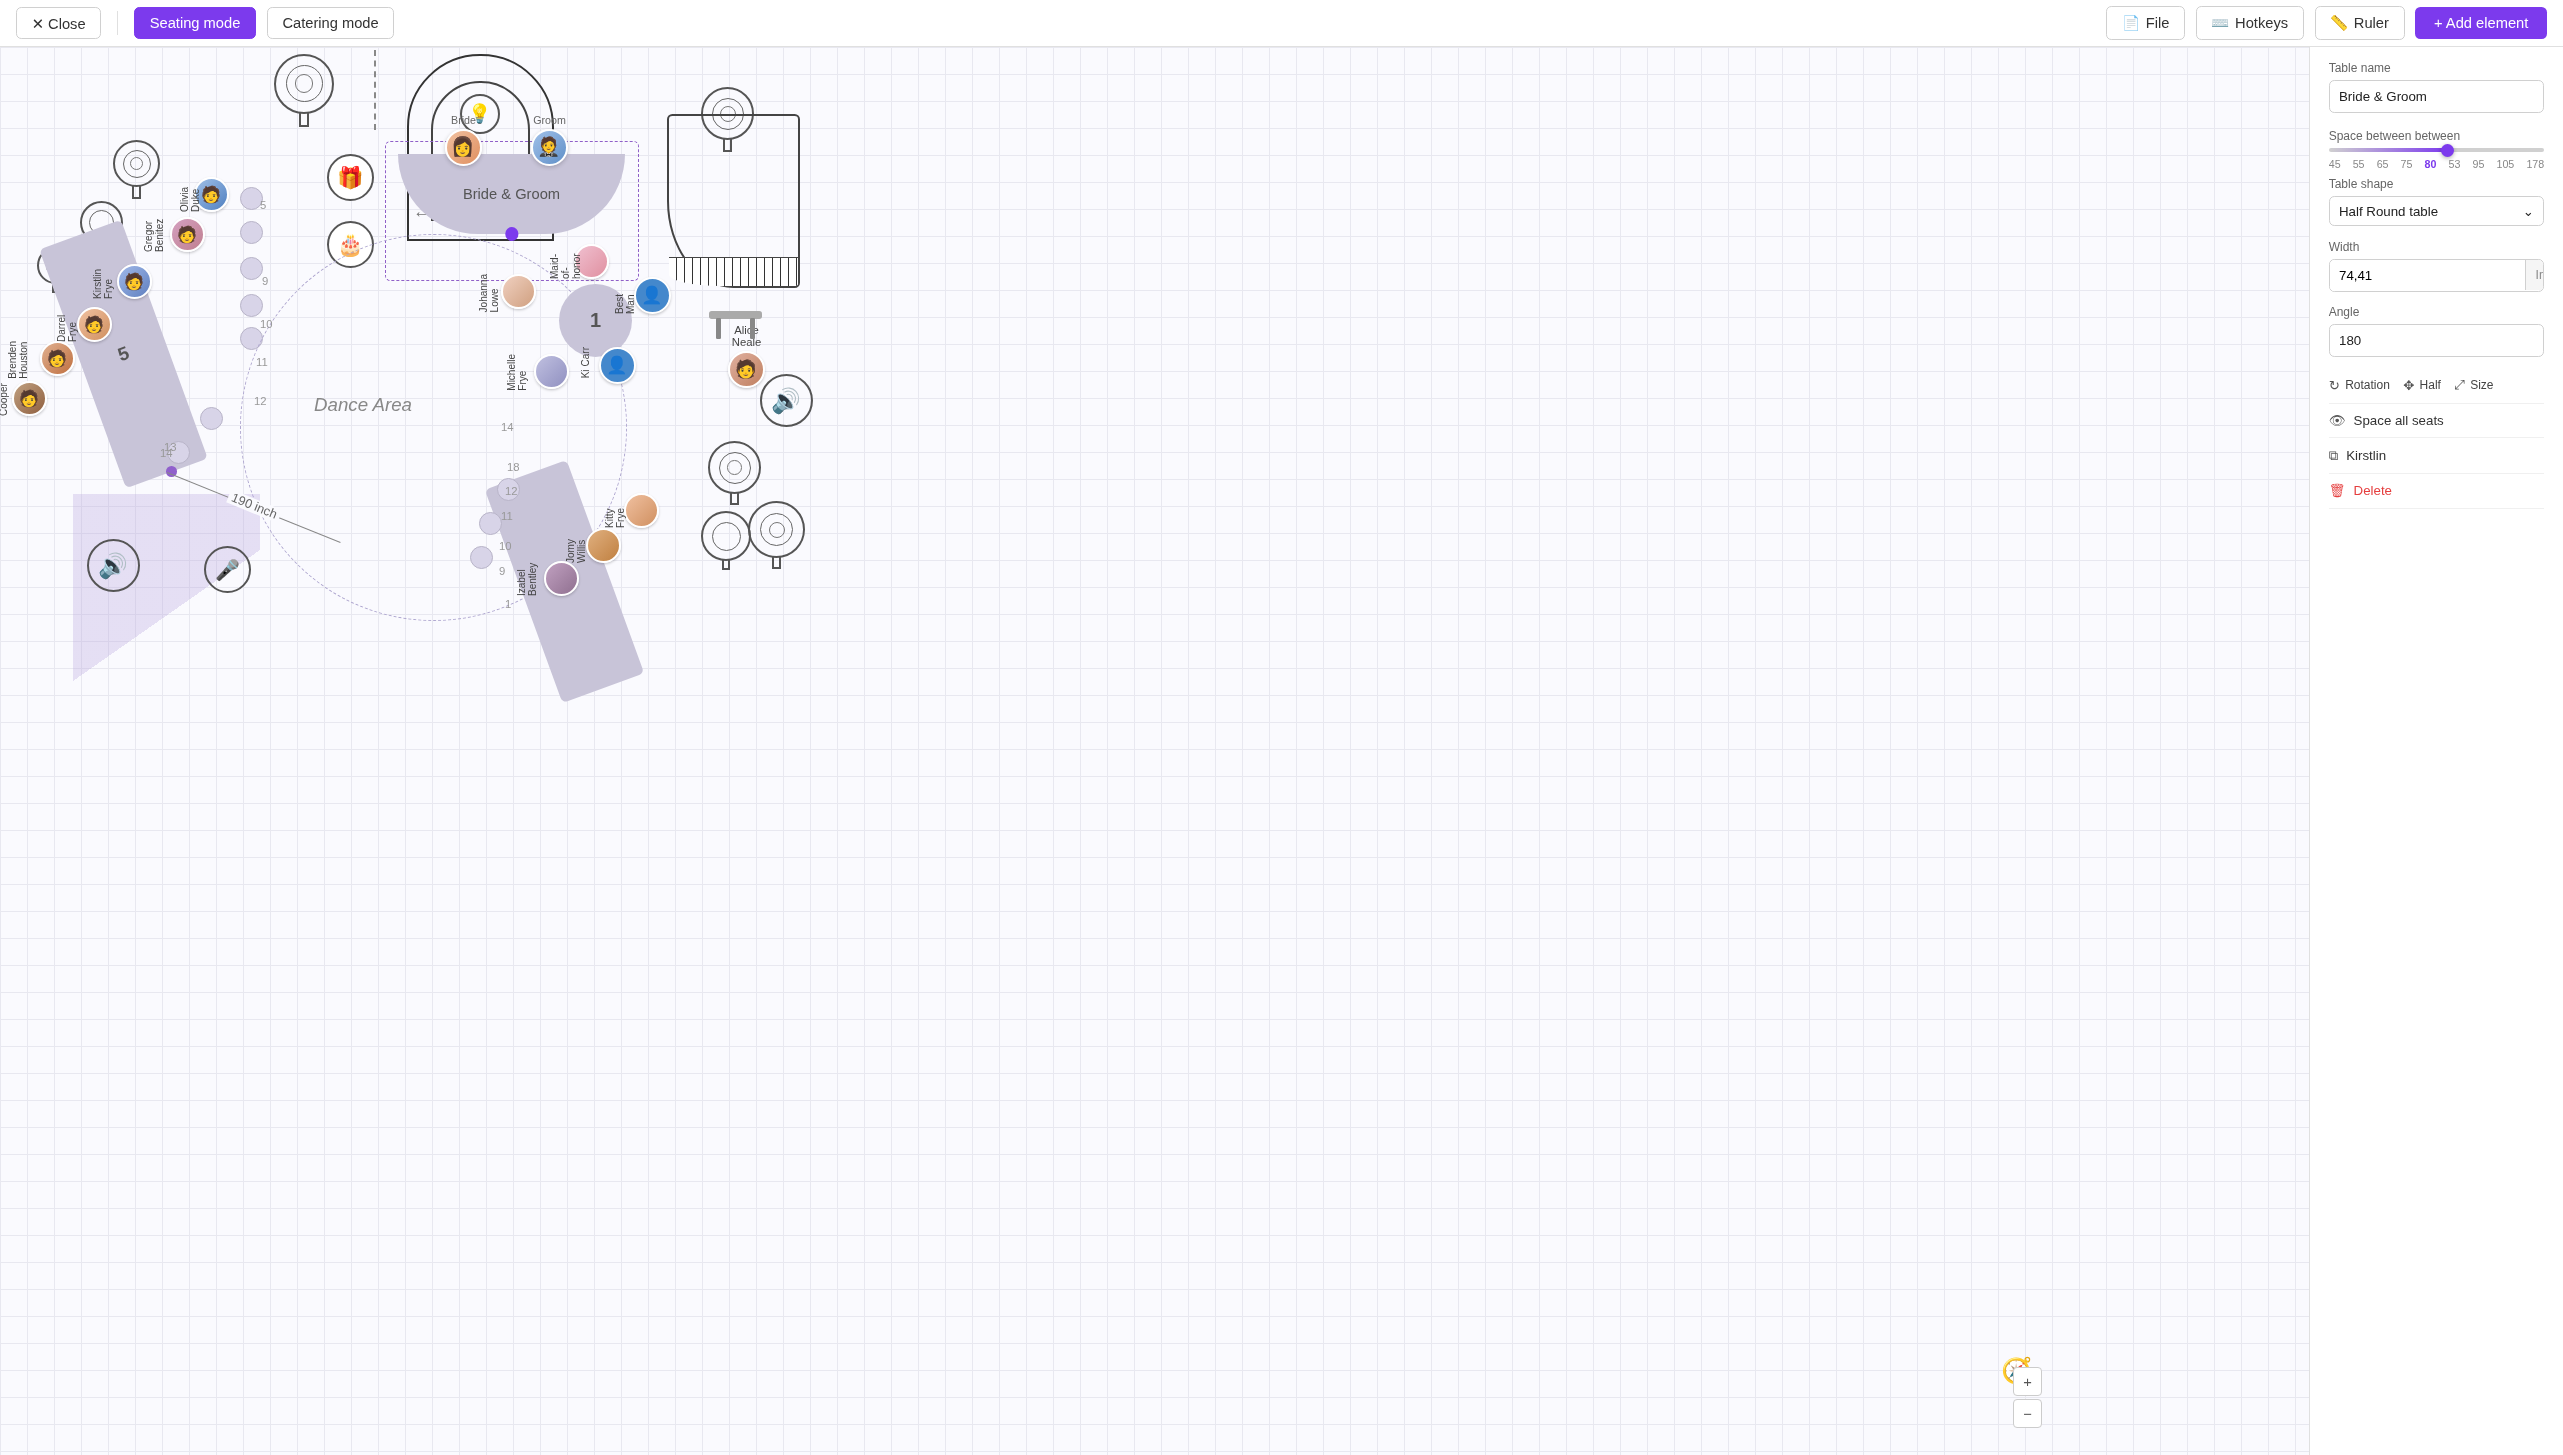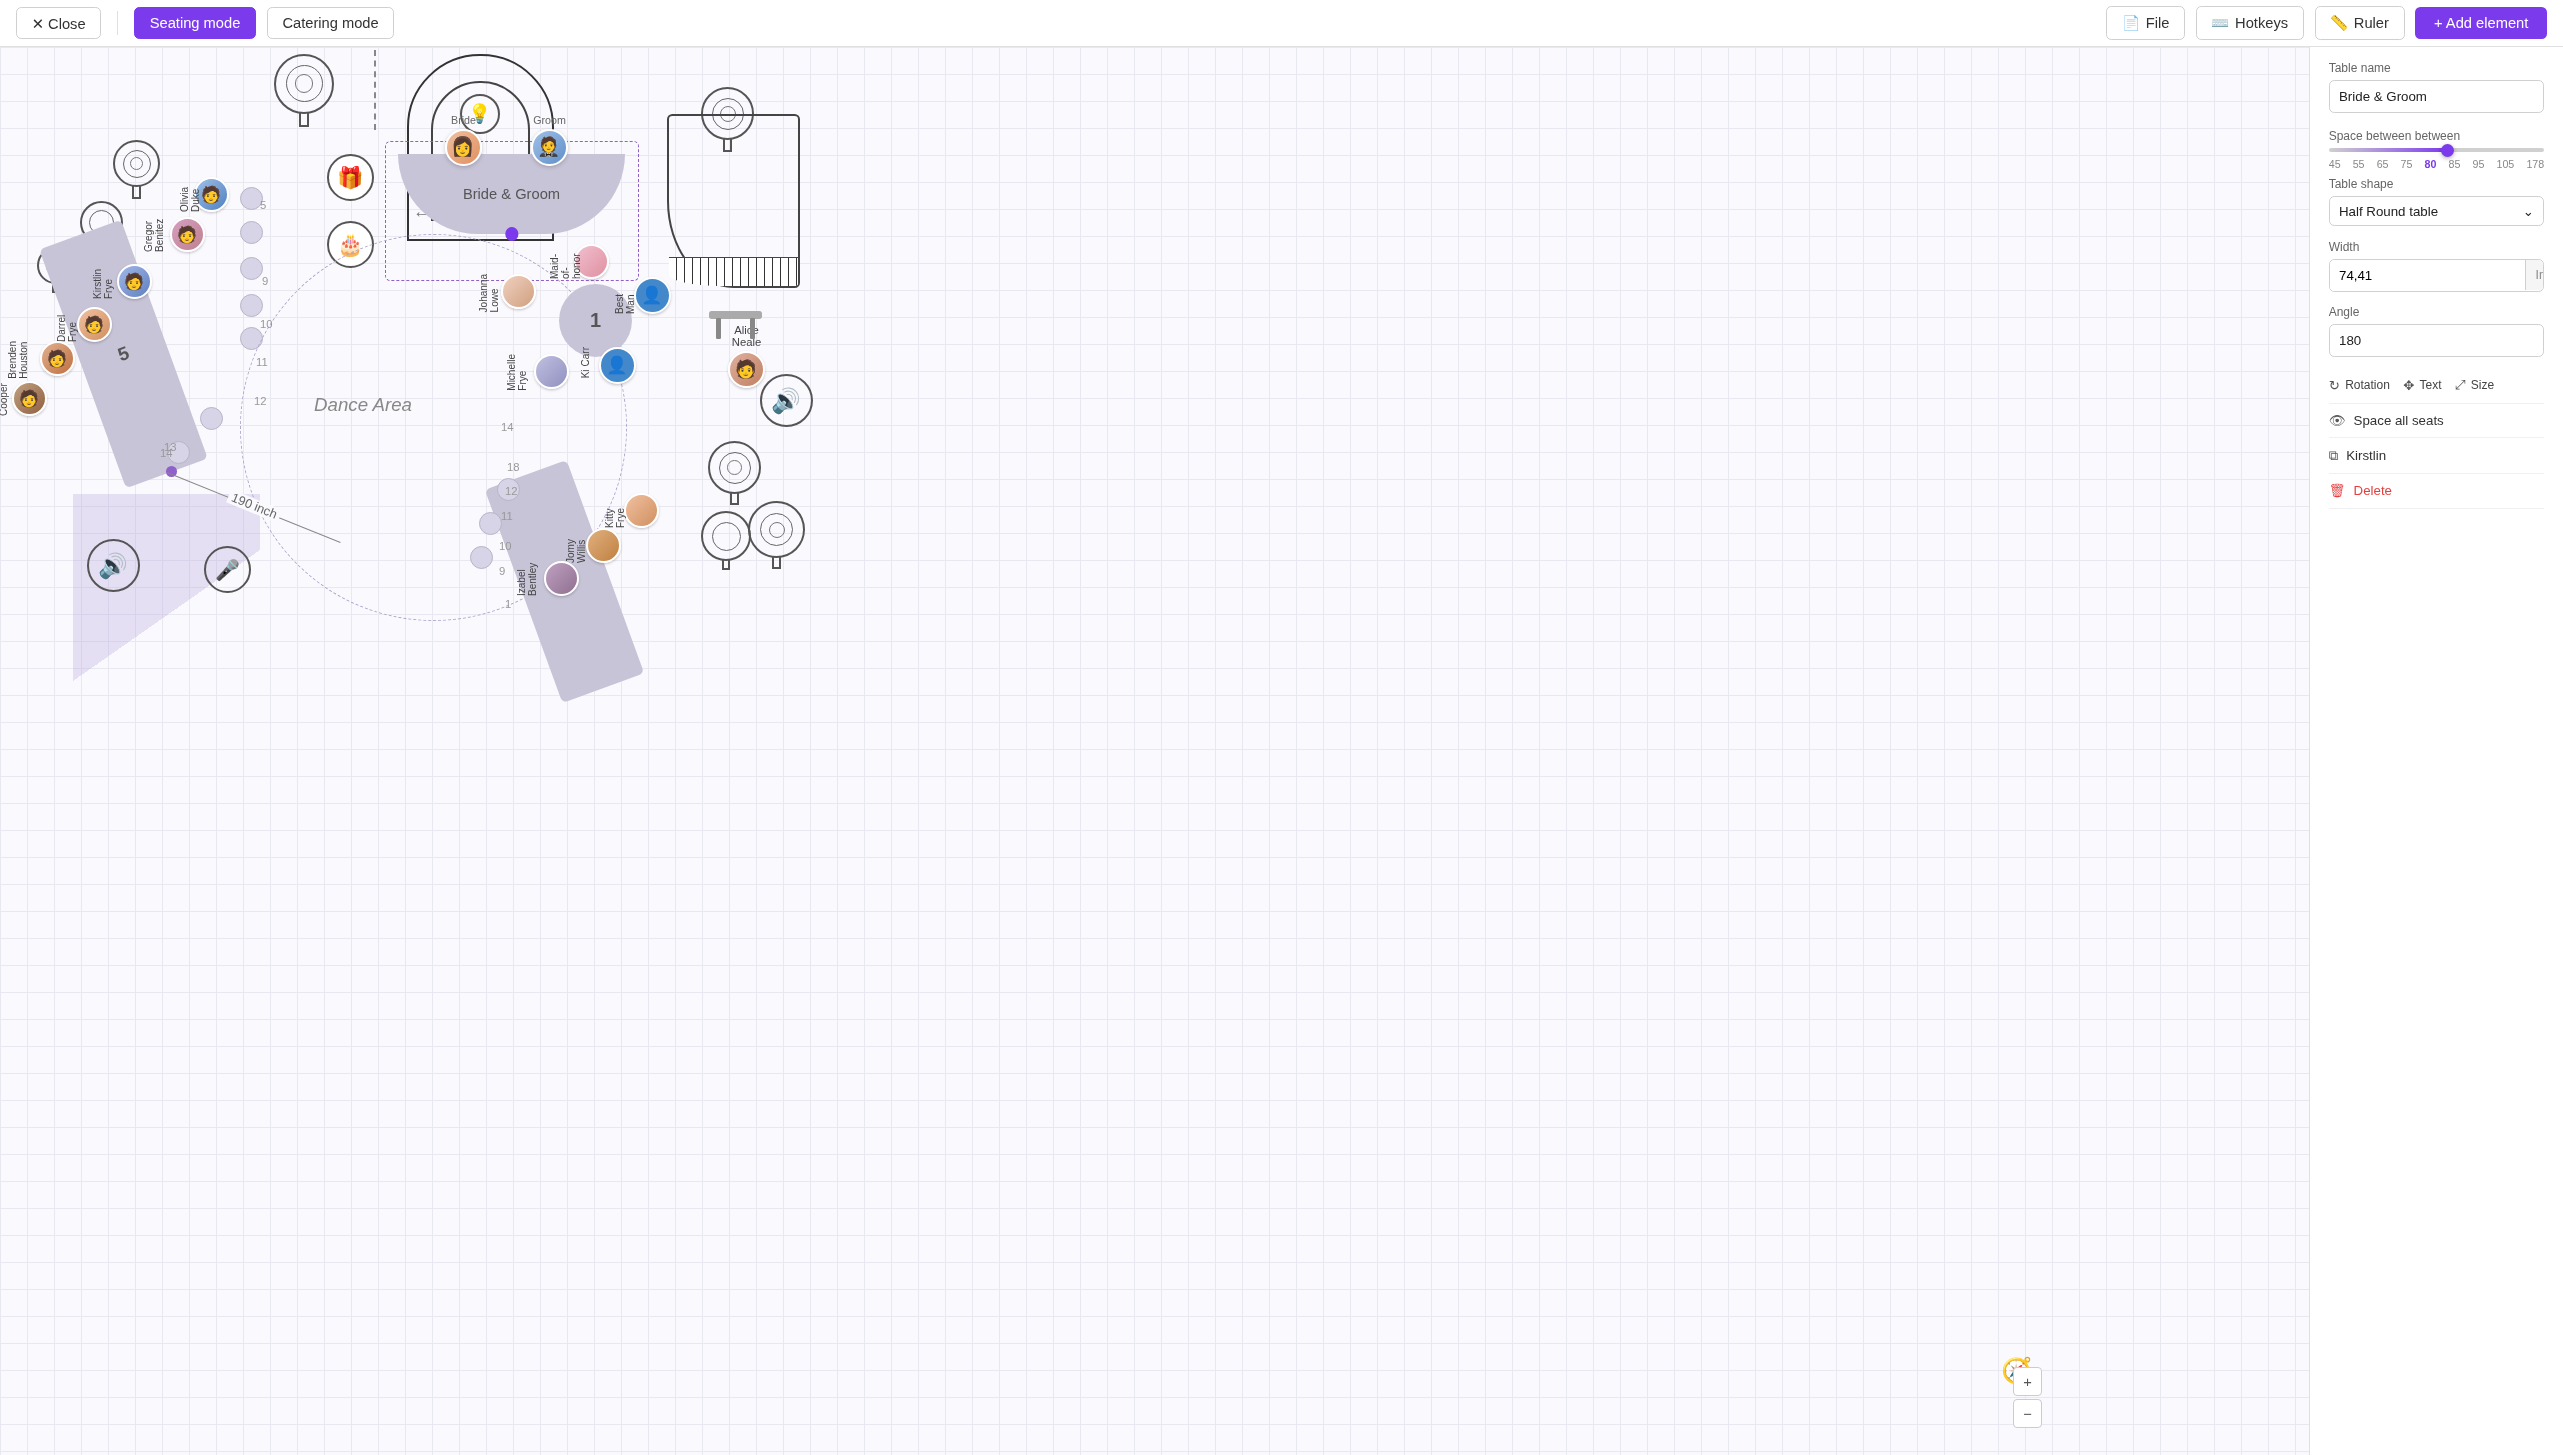--- a/index.html
+++ b/index.html
@@ -451,21 +451,21 @@
   <div class="slider-container">
     <div class="slider-track">
       <div class="slider-thumb"></div>
     </div>
     <div class="slider-labels">
       <span>45</span>
       <span>55</span>
       <span>65</span>
       <span>75</span>
       <span class="active" style="color:#7c3aed;font-weight:bold;">80</span>
-      <span>85</span>
+      <span>53</span>
       <span>95</span>
       <span>105</span>
       <span>178</span>
     </div>
   </div>
 
   
   <div class="panel-section-label" style="margin-top:7px;">Table shape</div>
   <div class="select-row">
     <span>Half Round table</span>
@@ -486,21 +486,21 @@
   
 
   
   <div class="tool-row" style="margin-top:10.7px;">
     <div class="tool-item">
       <span class="tool-icon">↻</span>
       <span>Rotation</span>
     </div>
     <div class="tool-item">
       <span class="tool-icon">✥</span>
-      <span>Text</span>
+      <span>Half</span>
     </div>
     <div class="tool-item">
       <span class="tool-icon">⤢</span>
       <span>Size</span>
     </div>
   </div>
 
   
   <div class="action-row">
     <span class="action-icon">👁</span>

